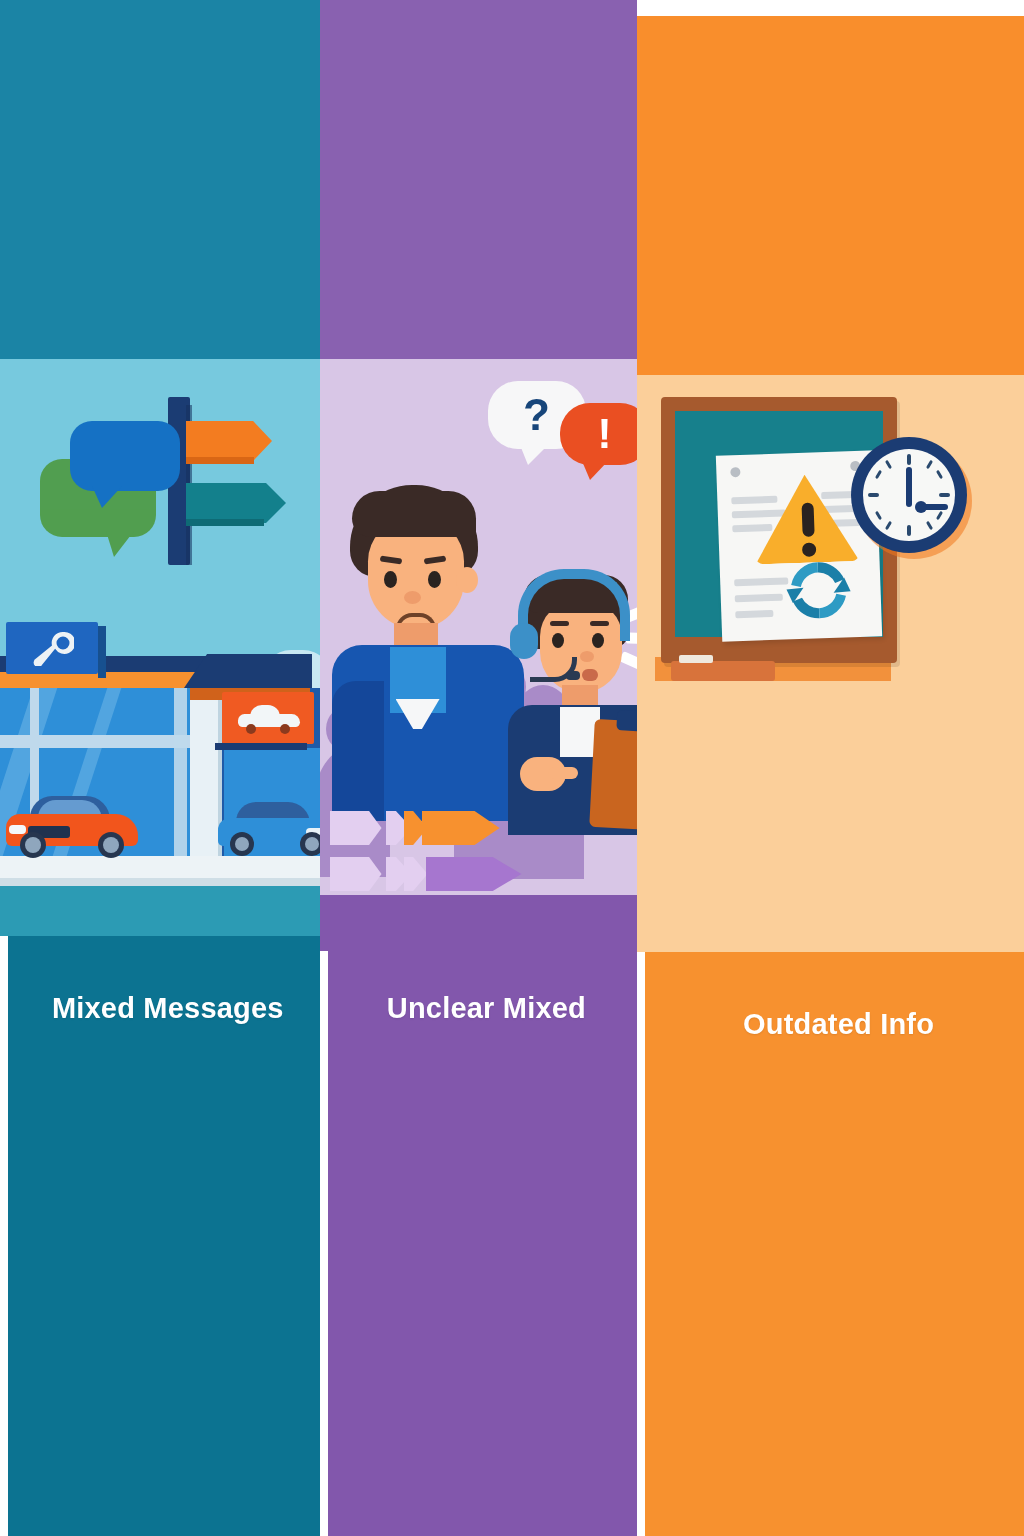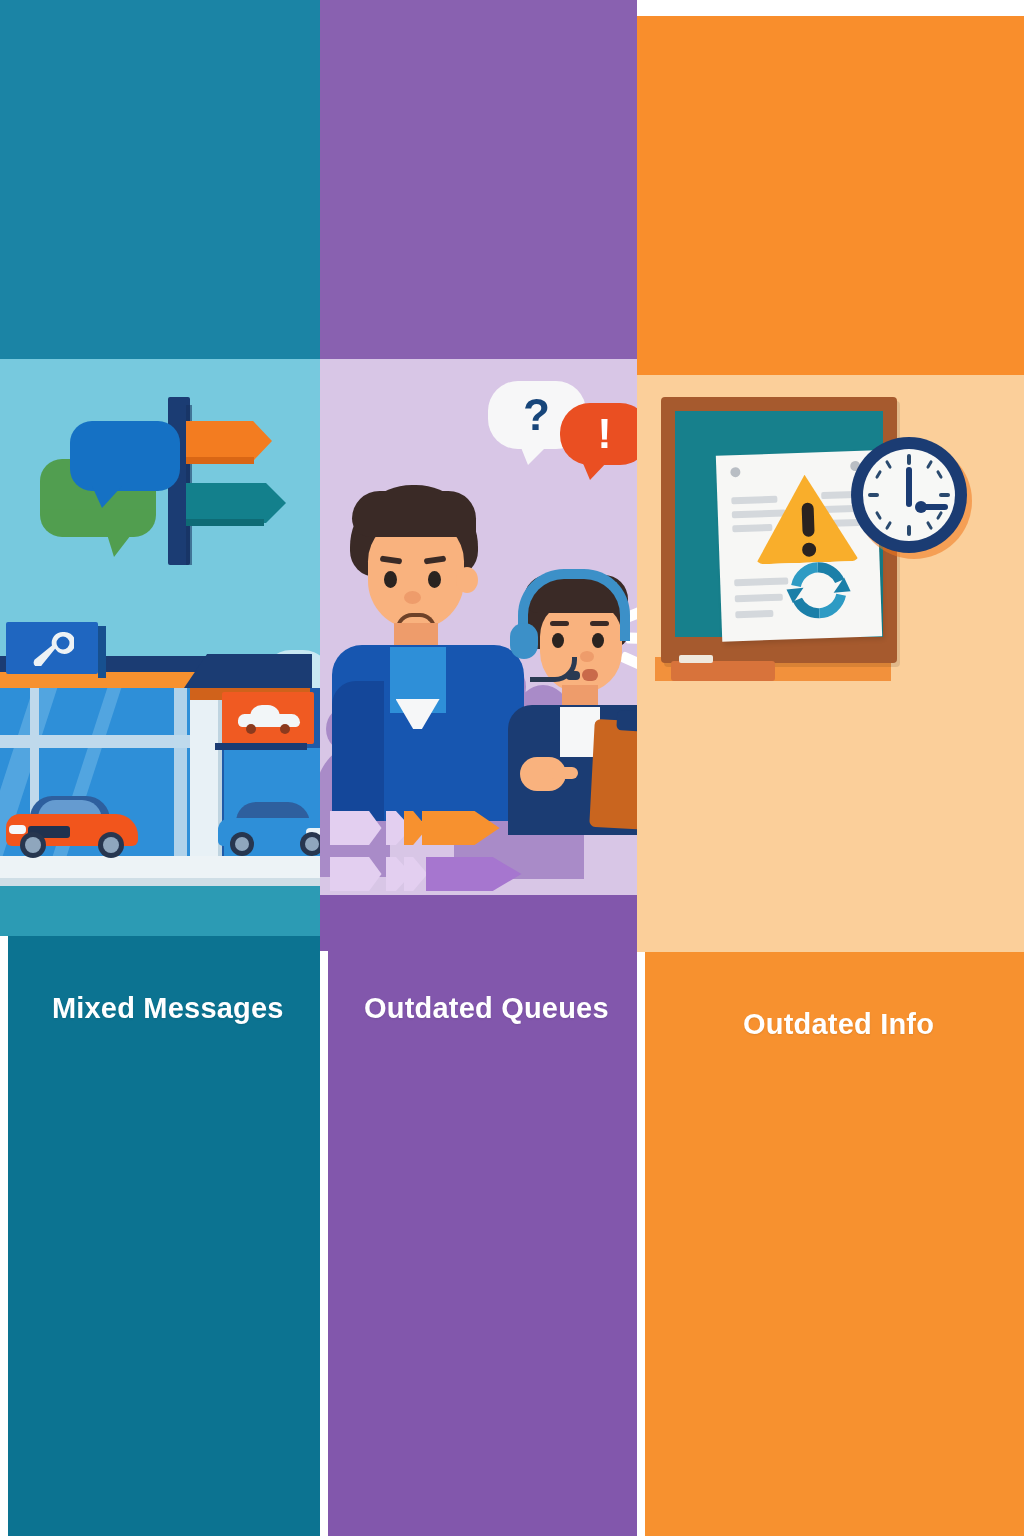--- a/index.html
+++ b/index.html
@@ -415,21 +415,21 @@
           <div class="top"></div>
             <div class="dot"></div>
         </div>
         <div class="hand"></div>
         <div class="finger"></div>
         <div class="hand2"></div>
       </div>
     </div>
 
     <div class="band-bottom" style="background:#8257AC">
-      <div class="label">Outdated Queues</div>
+      <div class="label">Unclear Mixed</div>
     </div>
   </div>
 
   <div class="panel p3">
     <div class="band-top" style="background:#F98E2C"></div>
 
     <div class="art">
       <div class="peach"></div>
 
       <div class="board-base"></div>

